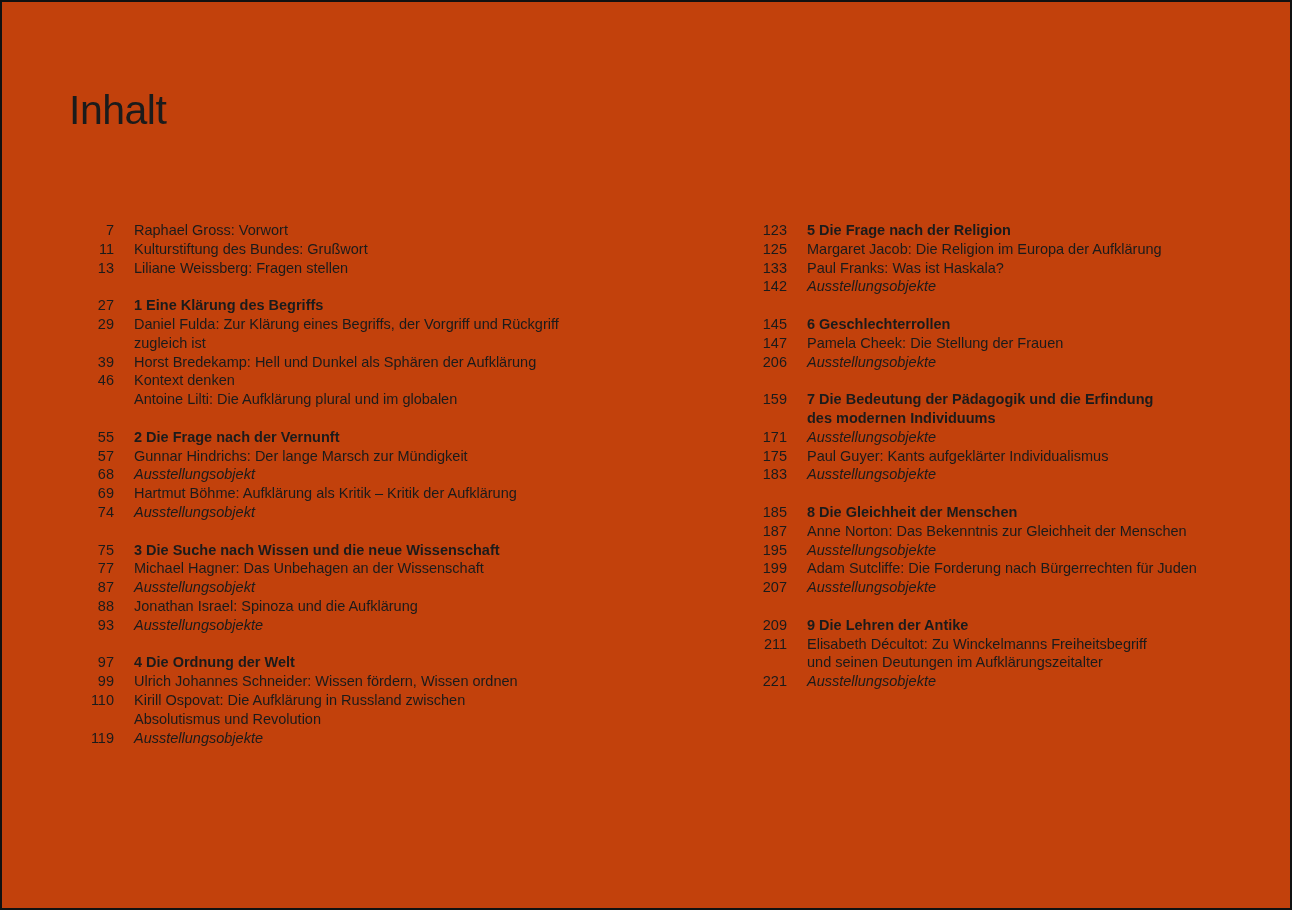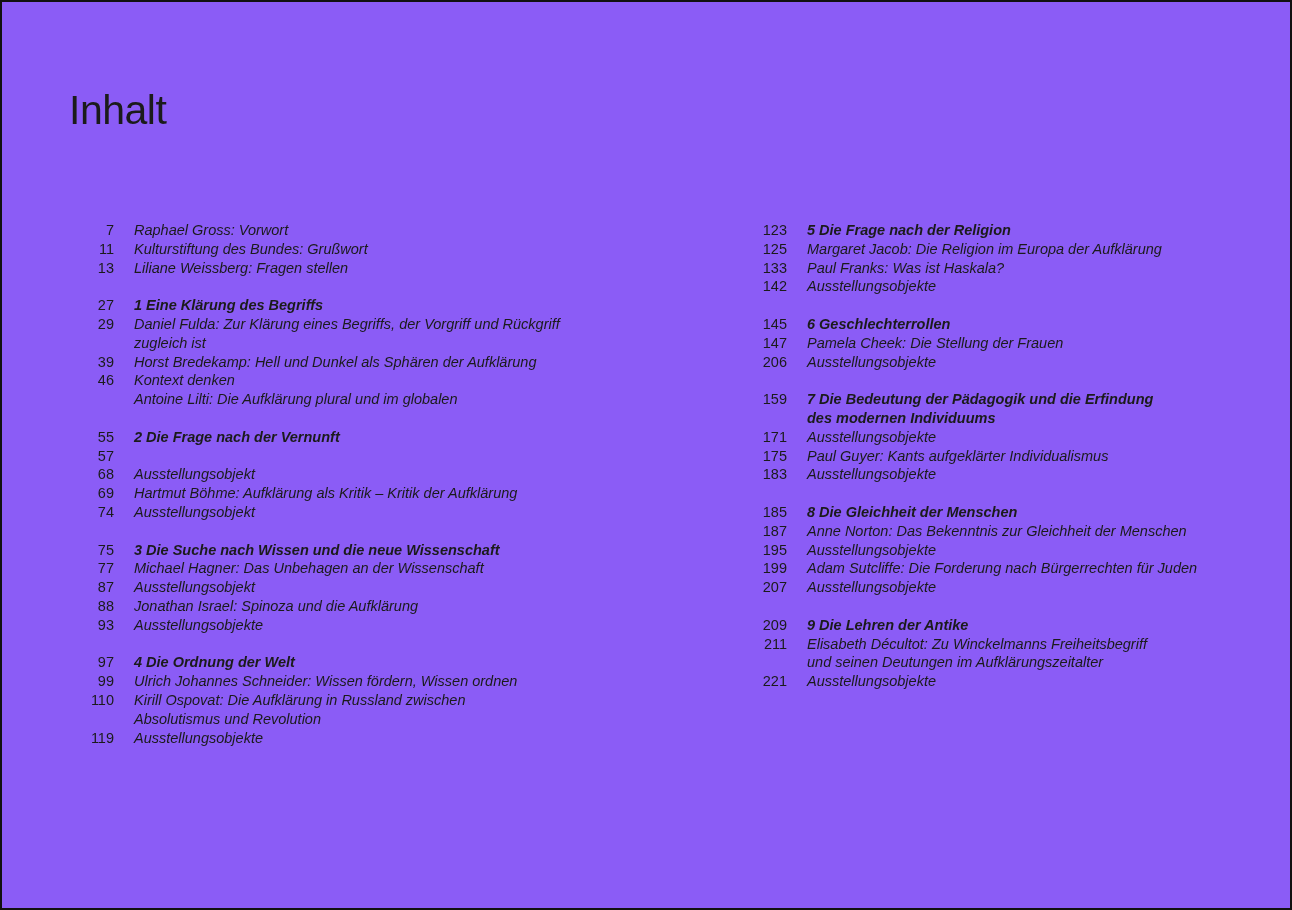--- a/index.html
+++ b/index.html
@@ -12,21 +12,21 @@
     height: 910px;
     font-family: "Liberation Sans", sans-serif;
     color: #1b1b1b;
   }
   .page {
     position: relative;
     width: 1292px;
     height: 910px;
     box-sizing: border-box;
     border: 2px solid #111111;
-    background: #8b5cf6;
+    background: #c2410c;
     overflow: hidden;
   }
   .title {
     position: absolute;
     left: 67px;
     top: 88px;
     margin: 0;
     font-size: 41px;
     font-weight: 400;
     letter-spacing: -0.5px;
@@ -66,21 +66,20 @@
   }
   .toc-page {
     flex: none;
     width: 48px;
     text-align: right;
     font-weight: 400;
     font-style: normal;
   }
   .toc-text {
     margin-left: 20px;
-    font-style: italic;
   }
   .toc-entry.bold .toc-text {
     font-weight: 700;
   }
   .toc-entry.italic .toc-text {
     font-style: italic;
   }
 </style>
 </head>
 <body>
@@ -139,20 +138,23 @@
         </div>
         <div class="toc-group">
           <div class="toc-entry bold">
             <div class="toc-page">55</div>
             <div class="toc-text">
               <div>2 Die Frage nach der Vernunft</div>
             </div>
           </div>
           <div class="toc-entry normal">
             <div class="toc-page">57</div>
+            <div class="toc-text">
+              <div>Gunnar Hindrichs: Der lange Marsch zur Mündigkeit</div>
+            </div>
           </div>
           <div class="toc-entry italic">
             <div class="toc-page">68</div>
             <div class="toc-text">
               <div>Ausstellungsobjekt</div>
             </div>
           </div>
           <div class="toc-entry normal">
             <div class="toc-page">69</div>
             <div class="toc-text">

